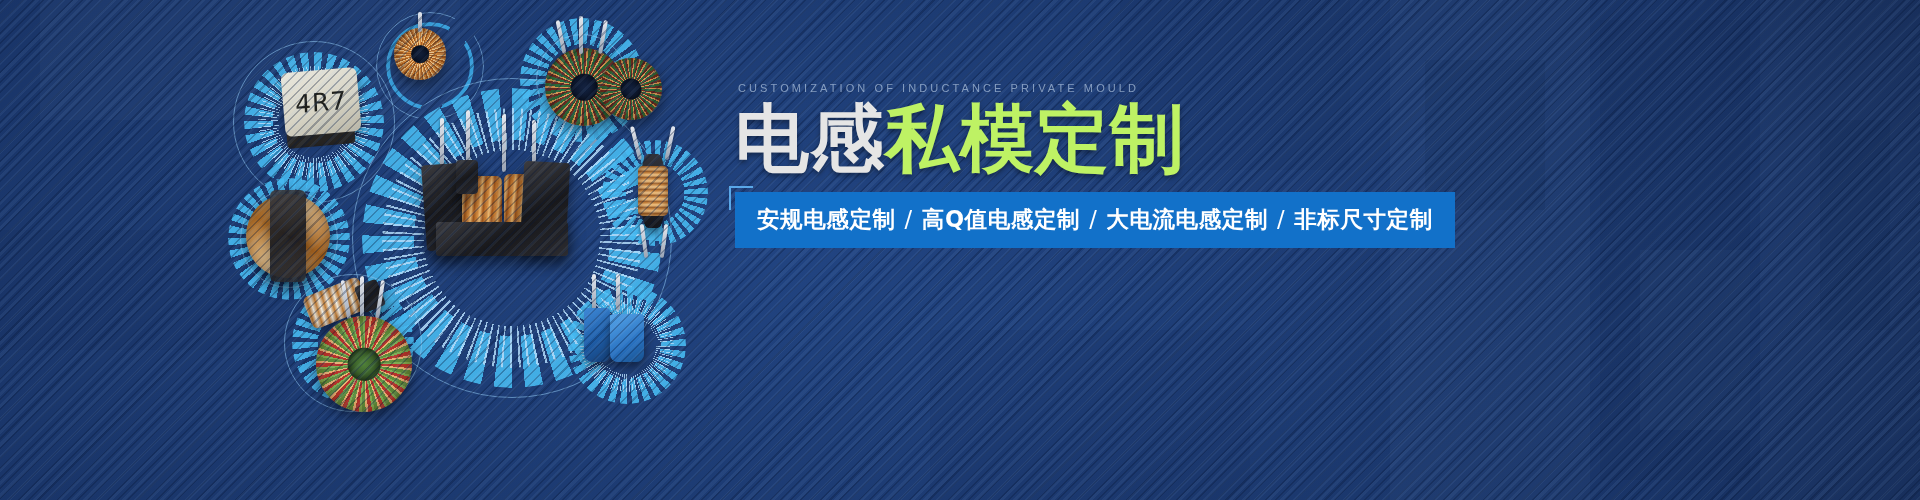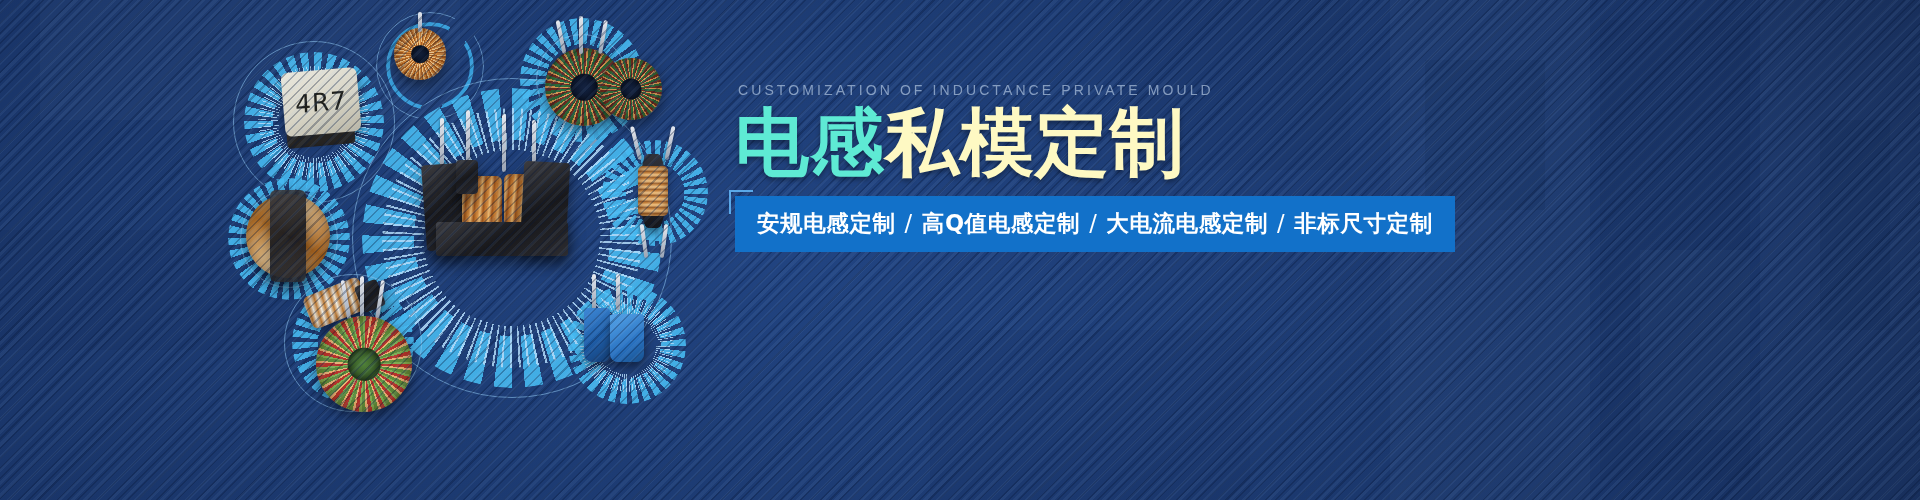--- a/index.html
+++ b/index.html
@@ -182,38 +182,38 @@
   .disc{
     position:absolute; border-radius:50%;
     background:conic-gradient(from 30deg,#e8c490,#a8641f,#f0cf9b,#b36f26,#e8c490);
     box-shadow:0 6px 12px rgba(0,0,0,.45), inset 0 0 14px rgba(70,35,0,.55);
   }
 
   
   .text-block{ position:absolute; left:735px; top:82px; width:1130px; }
 
   .eyebrow{
-    font-size:14px; letter-spacing:3.1px; font-weight:400;
+    font-size:11px; letter-spacing:3.1px; font-weight:400;
     color:rgba(196,214,238,.62);
     white-space:nowrap;
     margin-left:3px;
   }
 
   .headline{
     margin-top:7px;
     font-size:74px; line-height:1.02; font-weight:700;
     letter-spacing:1px; white-space:nowrap;
     font-family:"DejaVu Sans","Liberation Sans",sans-serif;
   }
   .headline .w{
-    color:#5eead4;
+    color:#e5e5e5;
     text-shadow:0 3px 5px rgba(0,0,0,.35);
   }
   .headline .y{
-    color:#fef9c3;
+    color:#bef264;
     text-shadow:0 3px 5px rgba(0,0,0,.35);
   }
 
   .feature-bar{
     margin-top:16px;
     display:inline-block;
     background:#1271c9;
     padding:12px 22px 13px 22px;
     position:relative;
   }

